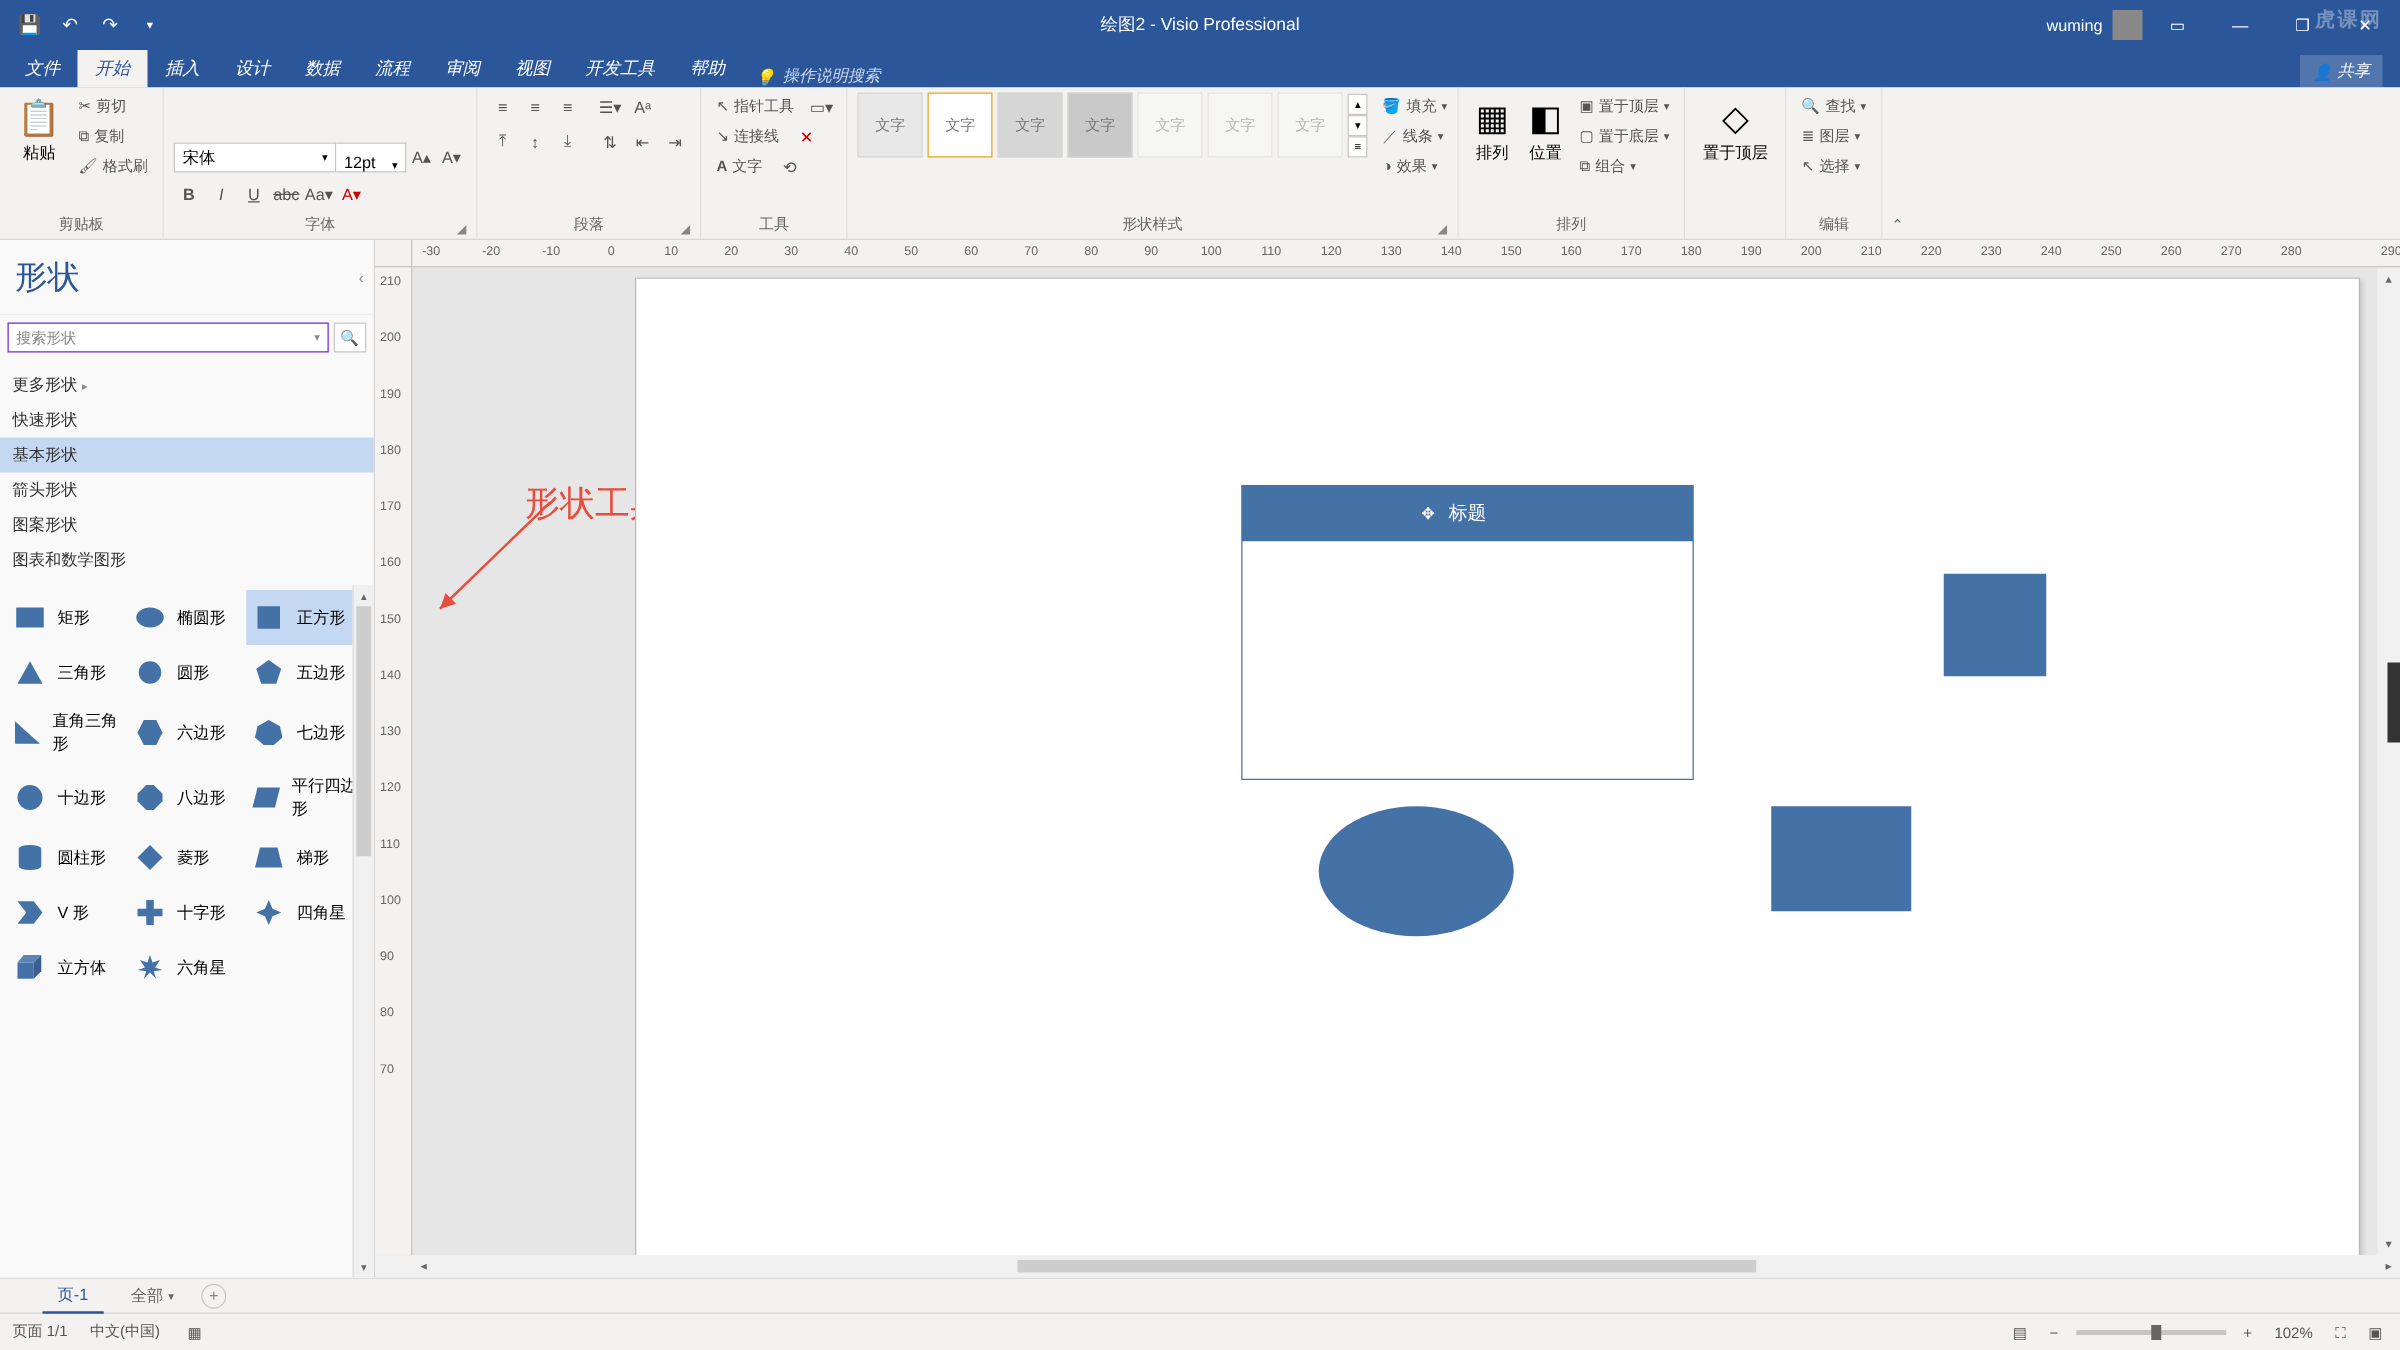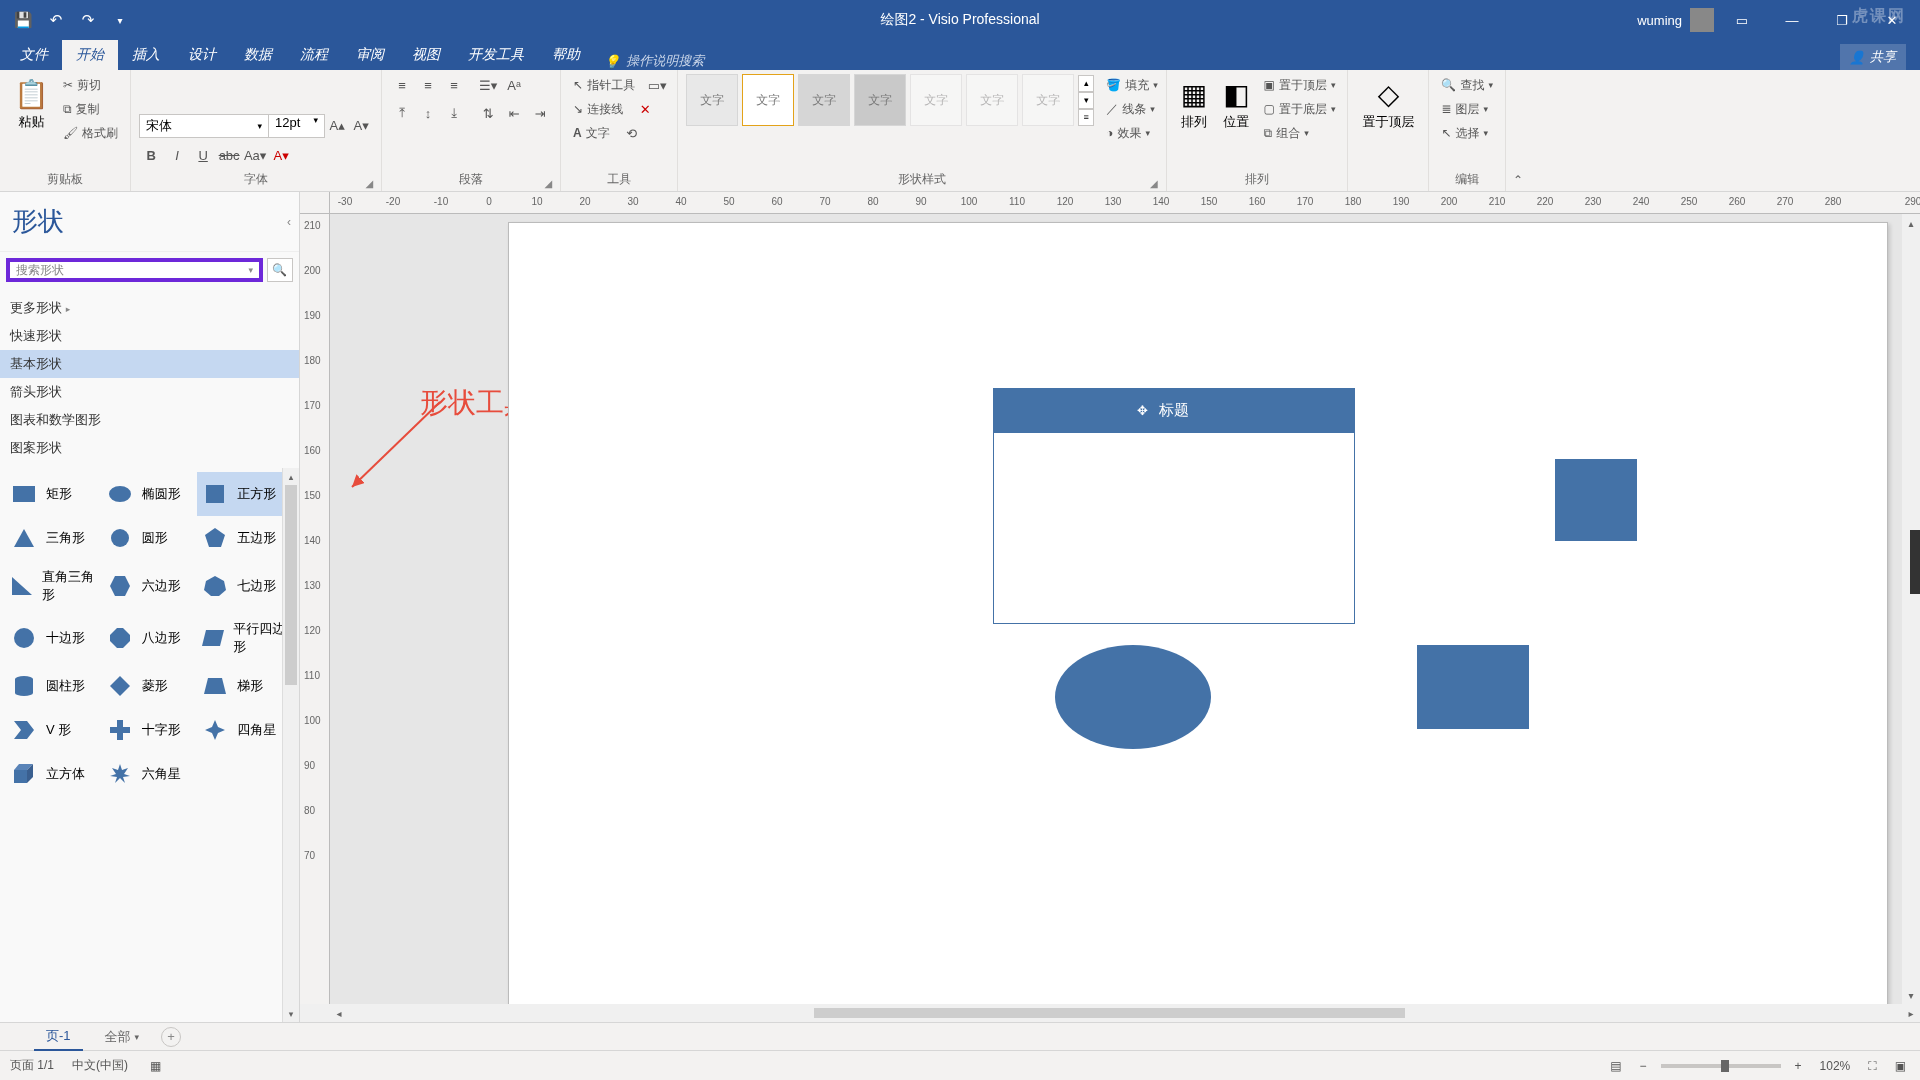--- a/index.html
+++ b/index.html
@@ -28,38 +28,38 @@
 .rgroup-body { flex: 1; display: flex; align-items: flex-start; gap: 4px; }
 .rgroup-label { text-align: center; font-size: 12px; color: #666; padding: 3px 0; position: relative; }
 .dlg-launch { position: absolute; right: 0; bottom: 2px; font-size: 10px; color: #888; }
 .big-btn { display: flex; flex-direction: column; align-items: center; gap: 2px; padding: 4px 6px; cursor: pointer; }
 .big-btn .icn { font-size: 28px; }
 .small-row { display: flex; gap: 2px; }
 .small-btn { width: 24px; height: 22px; display: flex; align-items: center; justify-content: center; cursor: pointer; font-size: 13px; color: #555; }
 .small-btn-text { height: 22px; display:flex; align-items:center; gap:4px; padding: 0 4px; cursor:pointer; font-size:12px; color:#555;}
 .font-combo { display: flex; margin-top: 40px; }
 .font-name { width: 130px; height: 24px; border: 1px solid #c8c6c4; background: #fff; padding: 0 6px; display: flex; align-items: center; justify-content: space-between; font-size: 13px; }
-.font-size { width: 56px; height: 24px; border: 1px solid #c8c6c4; border-left: none; background: #fff; padding: 0 6px; display: flex; align-items: flex-start; justify-content: space-between; font-size: 13px; }
+.font-size { width: 56px; height: 24px; border: 1px solid #c8c6c4; border-left: none; background: #fff; padding: 0 6px; display: flex; align-items: flex-end; justify-content: space-between; font-size: 13px; }
 .style-gallery { display:flex; gap:4px; align-items:center; }
 .style-item { width:52px; height:52px; border:1px solid #d6d6d6; background:#fafafa; display:flex; align-items:center; justify-content:center; font-size:12px; color:#777; cursor:pointer;}
 .style-item.sel { border:1.5px solid #e3a219; background:#fff;}
 .style-scroll { display:flex; flex-direction:column; gap:0;}
 .style-scroll div{ width:16px; height:17px; border:1px solid #c8c6c4; background:#fff; font-size:9px; display:flex; align-items:center; justify-content:center; cursor:pointer;}
 .fill-row { display:flex; align-items:center; gap:4px; height:22px; cursor:pointer; font-size:12px; color:#555;}
 .collapse-ribbon { width:24px; display:flex; align-items:flex-end; justify-content:center; padding-bottom:4px; font-size:12px; color:#666; cursor:pointer;}
 
 
 .main { display: flex; height: calc(1080px - 40px - 30px - 122px - 28px - 30px); }
 
 
 .shapes-panel { width: 300px; background: #f9f9f9; border-right: 1px solid #d6d6d6; display:flex; flex-direction: column; }
 .shapes-header { height: 60px; display: flex; align-items: center; padding: 0 12px; font-size: 26px; color: #2b579a; font-weight: 400; border-bottom:1px solid #eee; position:relative;}
 .shapes-collapse { position:absolute; right:8px; top:50%; transform:translateY(-50%); font-size:12px; color:#888; cursor:pointer;}
 .search-row { display:flex; padding:6px; gap:4px;}
-.search-box { flex:1; height:24px; border:4px solid #6d28d9; background:#fff; padding:0 6px; display:flex; align-items:center; justify-content:space-between; font-size:12px; color:#888;}
+.search-box { flex:1; height:24px; border:1px solid #6d28d9; background:#fff; padding:0 6px; display:flex; align-items:center; justify-content:space-between; font-size:12px; color:#888;}
 .search-btn { width:26px; height:24px; border:1px solid #c8c6c4; background:#fff; display:flex; align-items:center; justify-content:center; cursor:pointer; font-size:12px;}
 .stencil-list { padding: 6px 0;}
 .stencil-item { padding: 5px 10px; cursor:pointer; font-size:13px; color:#333;}
 .stencil-item.active { background:#c5d8f1;}
 .shape-grid { flex:1; overflow:auto; padding:4px 6px; position:relative;}
 .shape-grid-inner { display:grid; grid-template-columns: 1fr 1fr 1fr; gap:0;}
 .shape-cell { display:flex; align-items:center; gap:8px; padding:8px 4px; cursor:pointer; font-size:13px;}
 .shape-cell.sel { background:#c5d8f1;}
 .shape-icon { width:28px; height:28px; display:flex; align-items:center; justify-content:center;}
 .grid-scroll { position:absolute; right:0; top:0; bottom:0; width:17px; background:#f0f0f0; border-left:1px solid #ddd;}
@@ -384,22 +384,22 @@
       </div>
       <div class="search-btn">
           <span>🔍</span>
         </div>
     </div>
     <div class="stencil-list">
       <div class="stencil-item"><span>更多形状</span> <span style="font-size:9px;color:#888;">▸</span></div>
       <div class="stencil-item">快速形状</div>
       <div class="stencil-item active">基本形状</div>
       <div class="stencil-item">箭头形状</div>
+      <div class="stencil-item">图案形状</div>
       <div class="stencil-item">图表和数学图形</div>
-      <div class="stencil-item">图案形状</div>
     </div>
     <div class="shape-grid">
       <div class="shape-grid-inner" id="shape-grid-inner">
           <div class="shape-cell">
             <div class="shape-icon">
               <svg width="24" height="18">
                 <rect x="1" y="1" width="22" height="16" fill="#4472a7"></rect>
               </svg>
             </div>
             <span>矩形</span>

